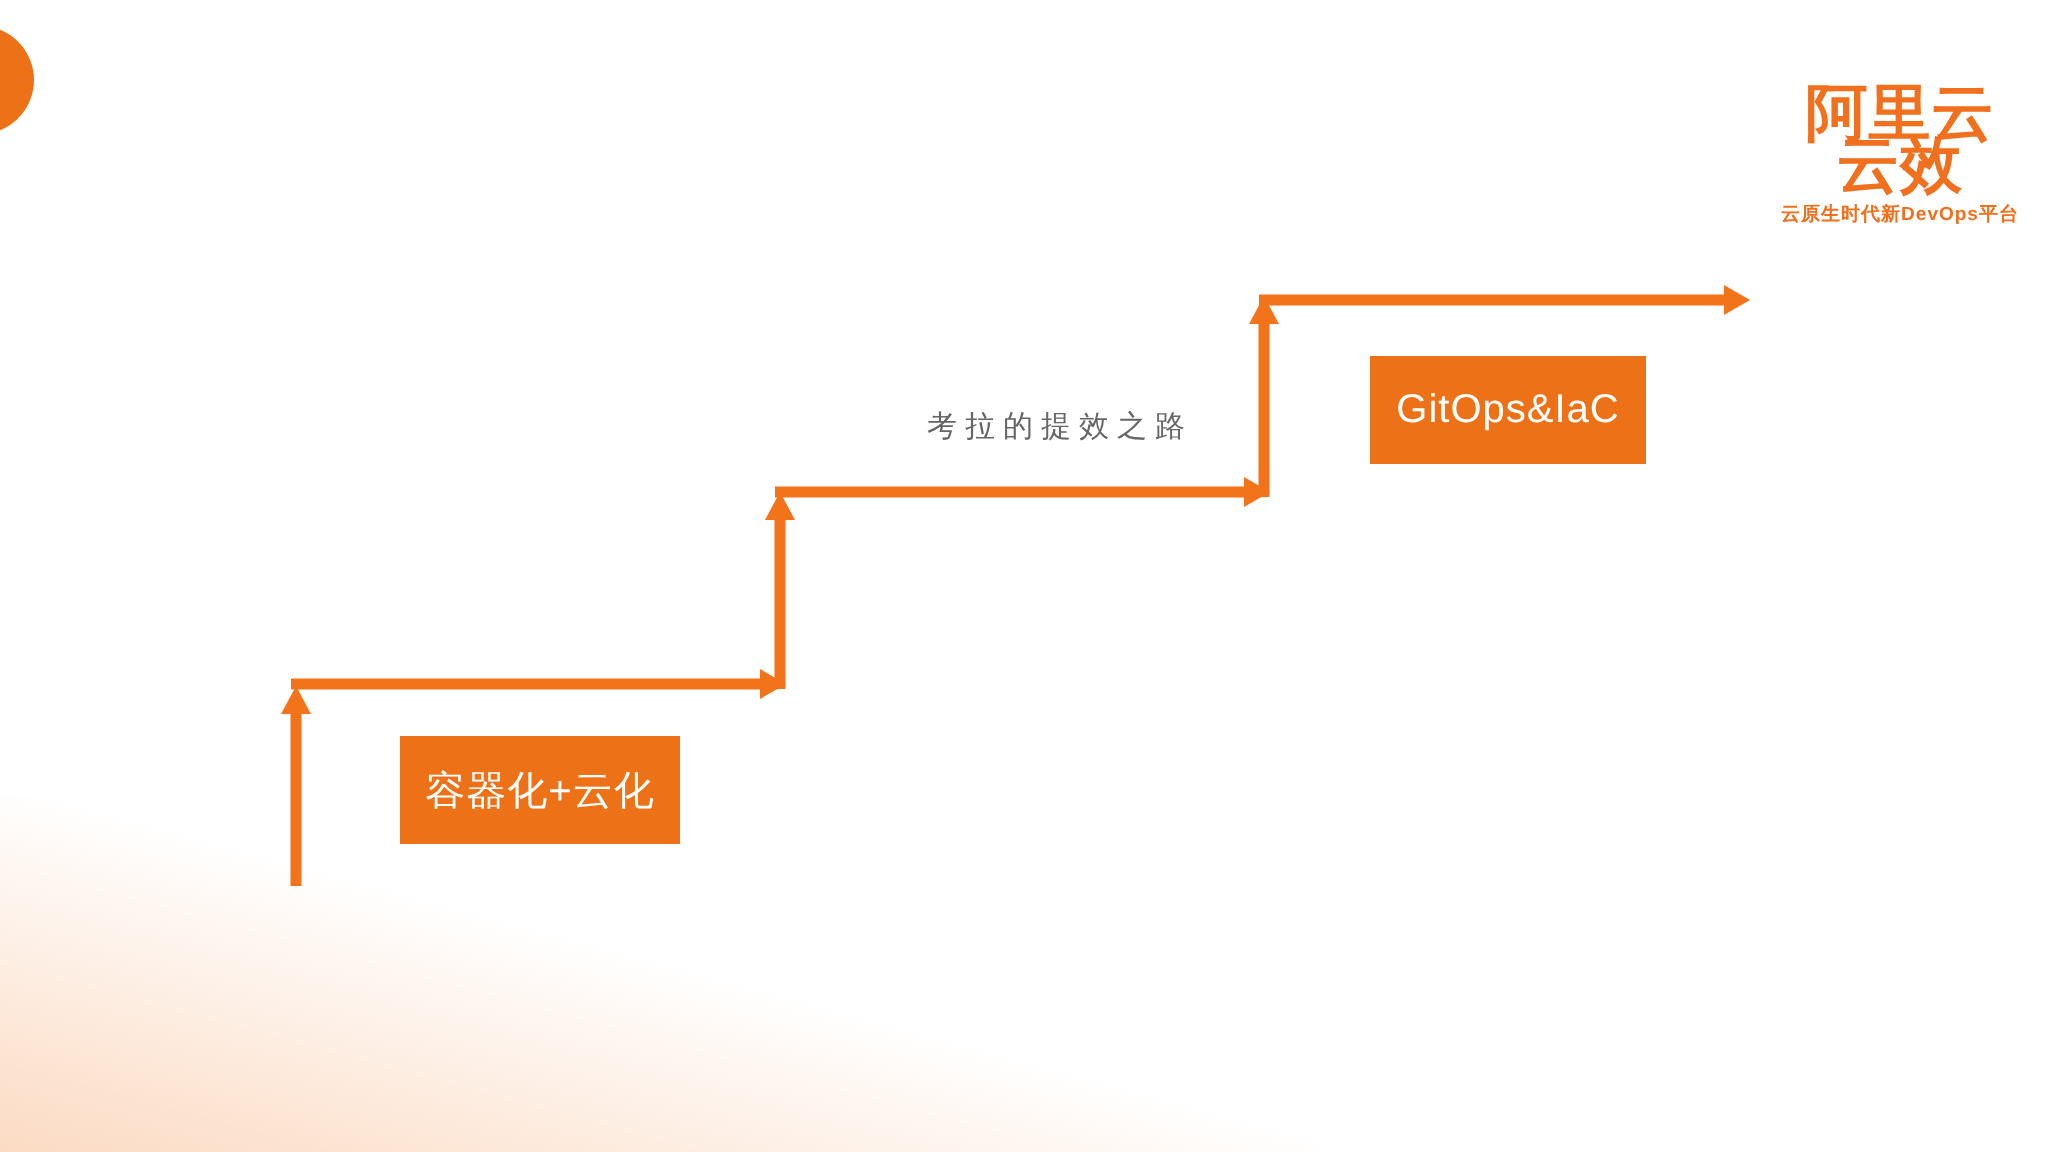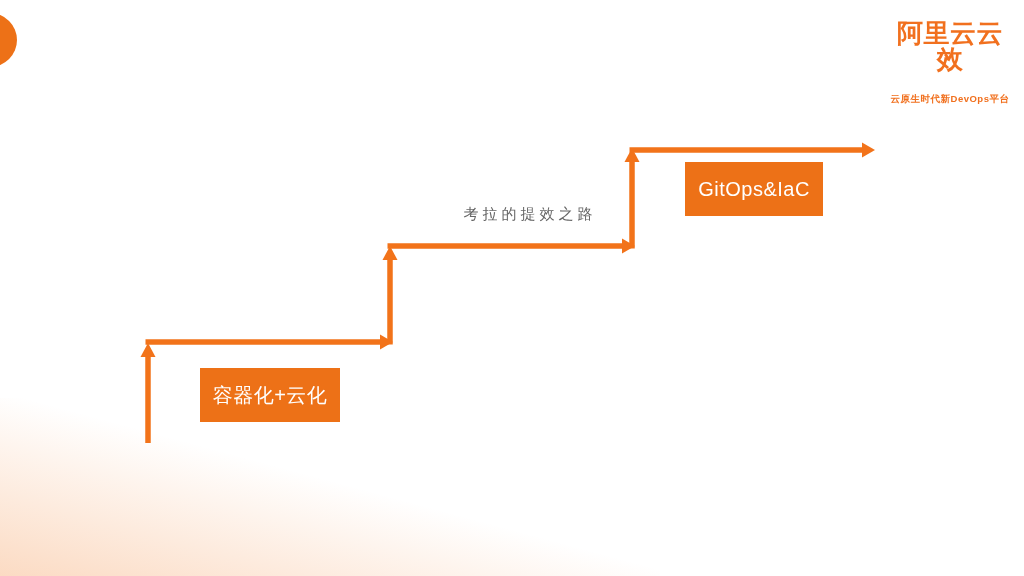--- a/index.html
+++ b/index.html
@@ -29,24 +29,24 @@
     font-size:32px;line-height:48px;
     color:var(--title-gray,#595959);
     letter-spacing:1px;
   }
   .logo{
     position:absolute;top:20px;right:14px;width:120px;
     text-align:center;
     color:var(--logo-orange,#F1701E);
   }
   .logo-name{
-    font-size:26px;font-weight:700;letter-spacing:0.5px;line-height:26px;
+    font-size:31px;font-weight:700;letter-spacing:0.5px;line-height:26px;margin-top:24px;
   }
   .logo-tagline{
-    margin-top:21px;
+    margin-top:6px;
     font-size:9.5px;font-weight:700;letter-spacing:0.5px;line-height:11px;
     white-space:nowrap;
   }
   .stairs{position:absolute;left:0;top:0;}
   .arrow-line{stroke:var(--arrow-orange,#F2731A);stroke-width:5.5;fill:none;}
   .arrow-head{fill:var(--arrow-orange,#F2731A);stroke:none;}
   .annotation{
     position:absolute;width:170px;text-align:center;
     font-family:"Liberation Serif","DejaVu Serif",serif;
     font-size:15px;line-height:17px;
@@ -57,21 +57,21 @@
   .step-box{
     position:absolute;
     background:var(--accent-orange,#ED7117);
     color:#ffffff;
     display:flex;align-items:center;justify-content:center;
     font-size:20px;
     letter-spacing:0.5px;
   }
   .box1{left:200px;top:368px;width:140px;height:54px;}
   .box2{left:432px;top:268px;width:138px;height:53px;}
-  .box3{left:685px;top:162px;width:138px;height:54px;}
+  .box3{left:685px;top:178px;width:138px;height:54px;}
   .ann1{left:212px;top:315px;}
   .ann2{left:445px;top:206px;}
   .ann3{left:697px;top:116px;}
 </style>
 </head>
 <body>
 
 <div class="slide">
 
   <div class="corner-gradient"></div>

